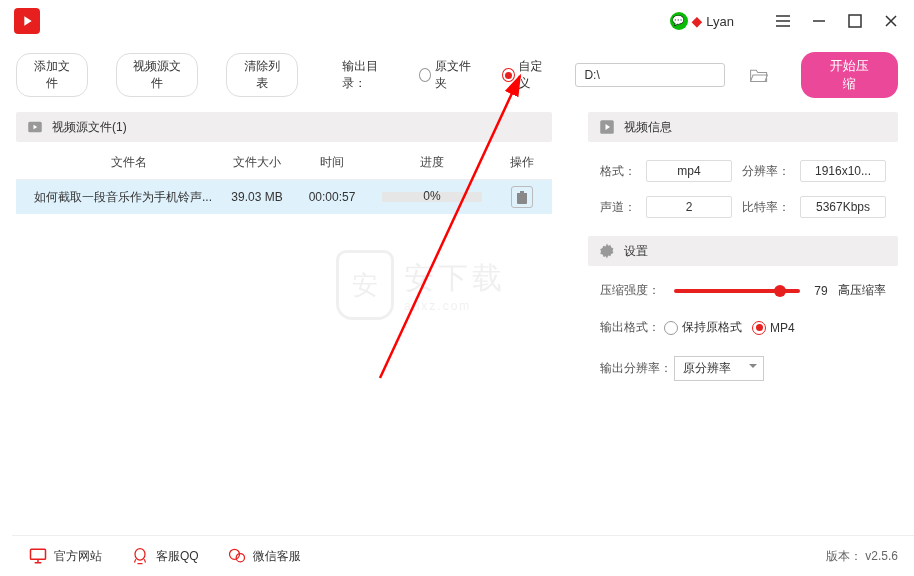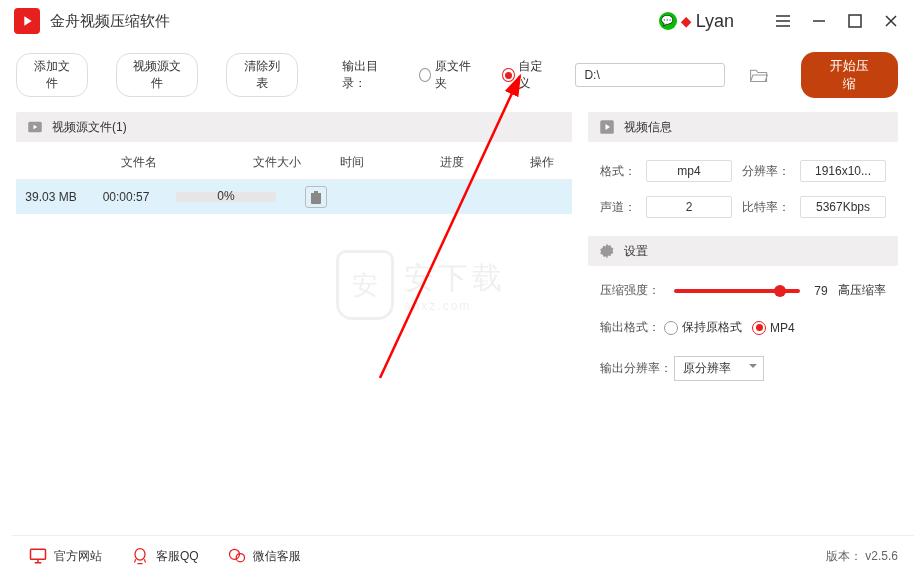--- a/index.html
+++ b/index.html
@@ -6,35 +6,35 @@
 body{background:#fff;width:914px;height:576px;overflow:hidden;position:relative}
 .titlebar{display:flex;align-items:center;padding:8px 14px;height:42px}
 .logo{width:26px;height:26px;background:#e81f1f;border-radius:4px;display:flex;align-items:center;justify-content:center;margin-right:10px}
 .logo svg{width:16px;height:16px}
 .app-title{font-size:15px;font-weight:500}
 .titlebar-spacer{flex:1}
 .user-area{display:flex;align-items:center;gap:4px;margin-right:40px}
 .wechat-ico{width:18px;height:18px;background:#09bb07;border-radius:50%;display:flex;align-items:center;justify-content:center}
 .wechat-ico span{color:#fff;font-size:10px;line-height:1}
 .ruby-ico{color:#e81f1f;font-size:14px}
-.username{font-size:18px}
+.username{font-size:13px}
 .win-btns{display:flex;align-items:center;gap:18px}
 .win-btn{width:18px;height:18px;display:flex;align-items:center;justify-content:center;cursor:pointer;stroke:#333;stroke-width:1.5;fill:none}
 .toolbar{display:flex;align-items:center;padding:10px 16px 14px;gap:16px}
 .pill-btn{border:1px solid #ddd;border-radius:14px;padding:4px 14px;background:#fff;cursor:pointer;margin-right:12px;font-size:12px}
 .tool-spacer{flex:1}
 .outdir-label{margin-right:8px}
 .radio{display:inline-flex;align-items:center;margin-right:10px;cursor:pointer}
 .radio-circle{width:14px;height:14px;border:1px solid #999;border-radius:50%;margin-right:4px;display:flex;align-items:center;justify-content:center}
 .radio.checked .radio-circle{border-color:#e81f1f}
 .radio.checked .radio-circle::after{content:"";width:7px;height:7px;background:#e81f1f;border-radius:50%}
 .path-input{border:1px solid #ccc;border-radius:3px;padding:3px 8px;width:150px;height:24px;margin-right:8px}
 .folder-open{width:22px;height:18px;stroke:#999;fill:none;stroke-width:1.3;cursor:pointer;margin-right:16px}
-.start-btn{background:#c2410c;color:#fff;border:none;border-radius:14px;padding:5px 26px;font-size:13px;cursor:pointer}
-.main{display:flex;padding:0 16px;gap:16px}
+.start-btn{background:#ec4899;color:#fff;border:none;border-radius:14px;padding:5px 26px;font-size:13px;cursor:pointer}
+.main{display:flex;padding:0 16px;gap:36px}
 .left{flex:1;min-width:0}
 .right{width:310px}
 .section-hdr{background:#f0eeee;display:flex;align-items:center;padding:6px 10px;border-radius:2px}
 .section-hdr .ico{width:18px;height:18px;margin-right:8px;fill:#999}
 .section-hdr .ttl{font-size:12px}
 .table-head{display:flex;border-bottom:1px solid #eee;padding:8px 0;margin-top:4px}
 .table-head>div{text-align:center;color:#444}
 .col-name{flex:2;text-align:left;padding-left:20px}
 .col-size{width:70px}
 .col-time{width:80px}
@@ -71,21 +71,20 @@
 </style>
 </head>
 <body>
 
 <div class="titlebar">
   <div class="logo">
     <svg viewBox="0 0 24 24">
         <path fill="#fff" d="M8 5v14l11-7z"></path>
       </svg>
   </div>
-  <div class="app-title">金舟视频压缩软件</div>
   <div class="titlebar-spacer"></div>
   <div class="user-area">
     <div class="wechat-ico">
         <span>💬</span>
       </div>
     <span class="ruby-ico">◆</span>
     <span class="username">Lyan</span>
   </div>
   <div class="win-btns">
     <svg class="win-btn" viewBox="0 0 18 18">
@@ -134,20 +133,21 @@
       <span class="ttl">视频源文件(1)</span>
     </div>
     <div class="table-head">
       <div class="col-name">文件名</div>
       <div class="col-size">文件大小</div>
       <div class="col-time">时间</div>
       <div class="col-prog">进度</div>
       <div class="col-op">操作</div>
     </div>
     <div class="table-row">
+      <div class="col-name">如何截取一段音乐作为手机铃声...</div>
       <div class="col-size">39.03 MB</div>
       <div class="col-time">00:00:57</div>
       <div class="col-prog">
         <div style="position:relative">
             <div class="prog-wrap"></div>
             <div style="position:absolute;top:-3px;width:100%;text-align:center">0%</div>
           </div>
       </div>
       <div class="col-op">
         <div class="del-btn">

